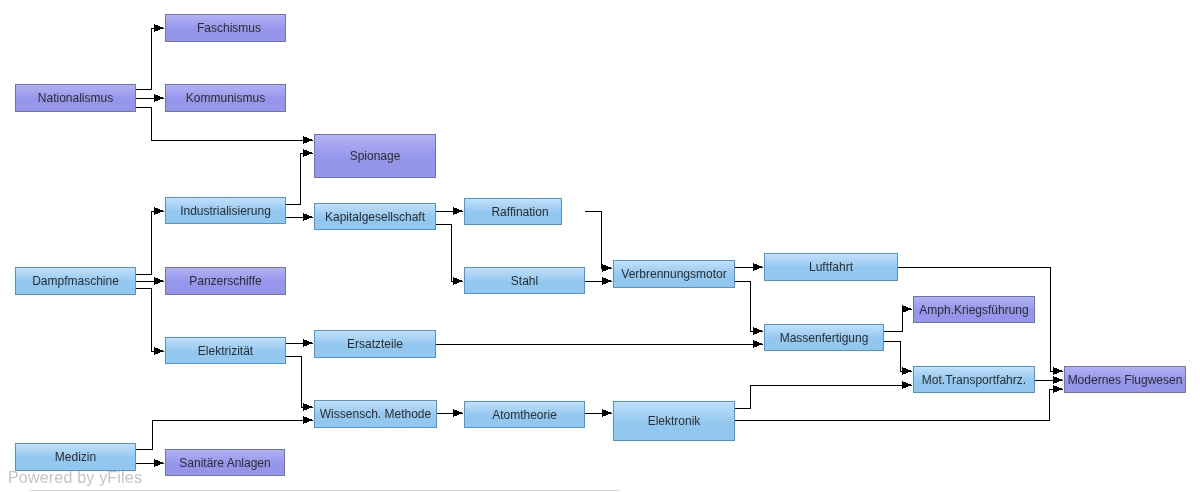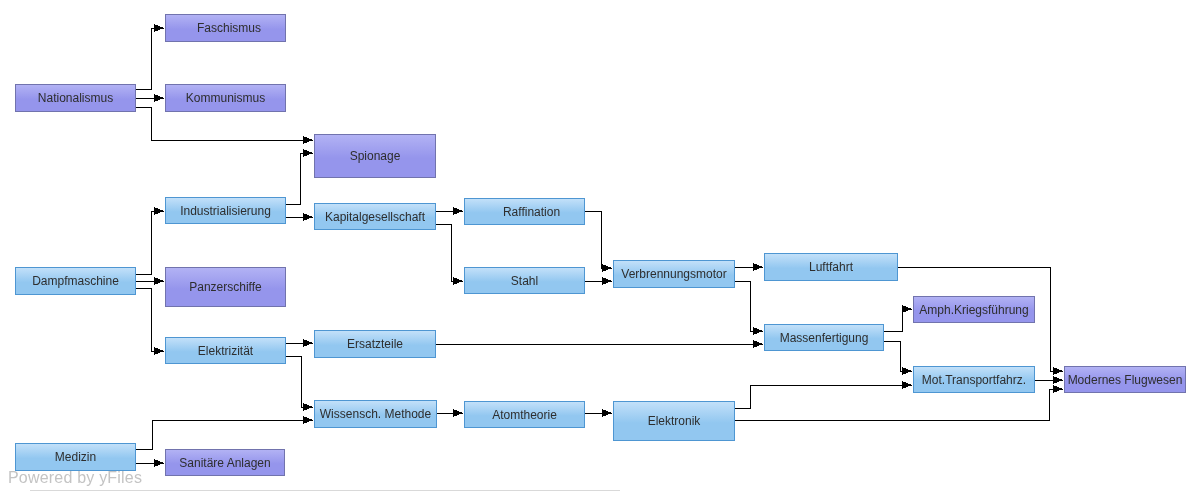--- a/index.html
+++ b/index.html
@@ -104,23 +104,23 @@
       </g>
   </svg>
 
   <div id="nodes">
       <div class="node purple" style="left: 165px; top: 14px; width: 121px; height: 28px; padding-left: 7px;">Faschismus</div>
       <div class="node purple" style="left: 15px; top: 84px; width: 121px; height: 28px;">Nationalismus</div>
       <div class="node purple" style="left: 165px; top: 84px; width: 121px; height: 28px;">Kommunismus</div>
       <div class="node purple" style="left: 314px; top: 134px; width: 122px; height: 44px;">Spionage</div>
       <div class="node blue" style="left: 165px; top: 197px; width: 121px; height: 27px;">Industrialisierung</div>
       <div class="node blue" style="left: 314px; top: 203px; width: 122px; height: 27px;">Kapitalgesellschaft</div>
-      <div class="node blue" style="left: 464px; top: 198px; width: 121px; height: 27px; padding-left: 14px;">Raffination</div>
+      <div class="node blue" style="left: 464px; top: 198px; width: 98px; height: 27px; padding-left: 14px;">Raffination</div>
       <div class="node blue" style="left: 15px; top: 267px; width: 121px; height: 28px;">Dampfmaschine</div>
-      <div class="node purple" style="left: 165px; top: 267px; width: 121px; height: 40px;">Panzerschiffe</div>
+      <div class="node purple" style="left: 165px; top: 267px; width: 121px; height: 28px;">Panzerschiffe</div>
       <div class="node blue" style="left: 464px; top: 267px; width: 121px; height: 27px;">Stahl</div>
       <div class="node blue" style="left: 613px; top: 260px; width: 122px; height: 28px;">Verbrennungsmotor</div>
       <div class="node blue" style="left: 764px; top: 253px; width: 134px; height: 28px;">Luftfahrt</div>
       <div class="node purple" style="left: 913px; top: 296px; width: 122px; height: 27px;">Amph.Kriegsführung</div>
       <div class="node blue" style="left: 165px; top: 337px; width: 121px; height: 27px;">Elektrizität</div>
       <div class="node blue" style="left: 314px; top: 330px; width: 122px; height: 28px;">Ersatzteile</div>
       <div class="node blue" style="left: 764px; top: 324px; width: 120px; height: 27px;">Massenfertigung</div>
       <div class="node blue" style="left: 913px; top: 366px; width: 122px; height: 27px;">Mot.Transportfahrz.</div>
       <div class="node purple" style="left: 1064px; top: 366px; width: 122px; height: 27px;">Modernes Flugwesen</div>
       <div class="node blue" style="left: 314px; top: 400px; width: 123px; height: 28px;">Wissensch. Methode</div>

